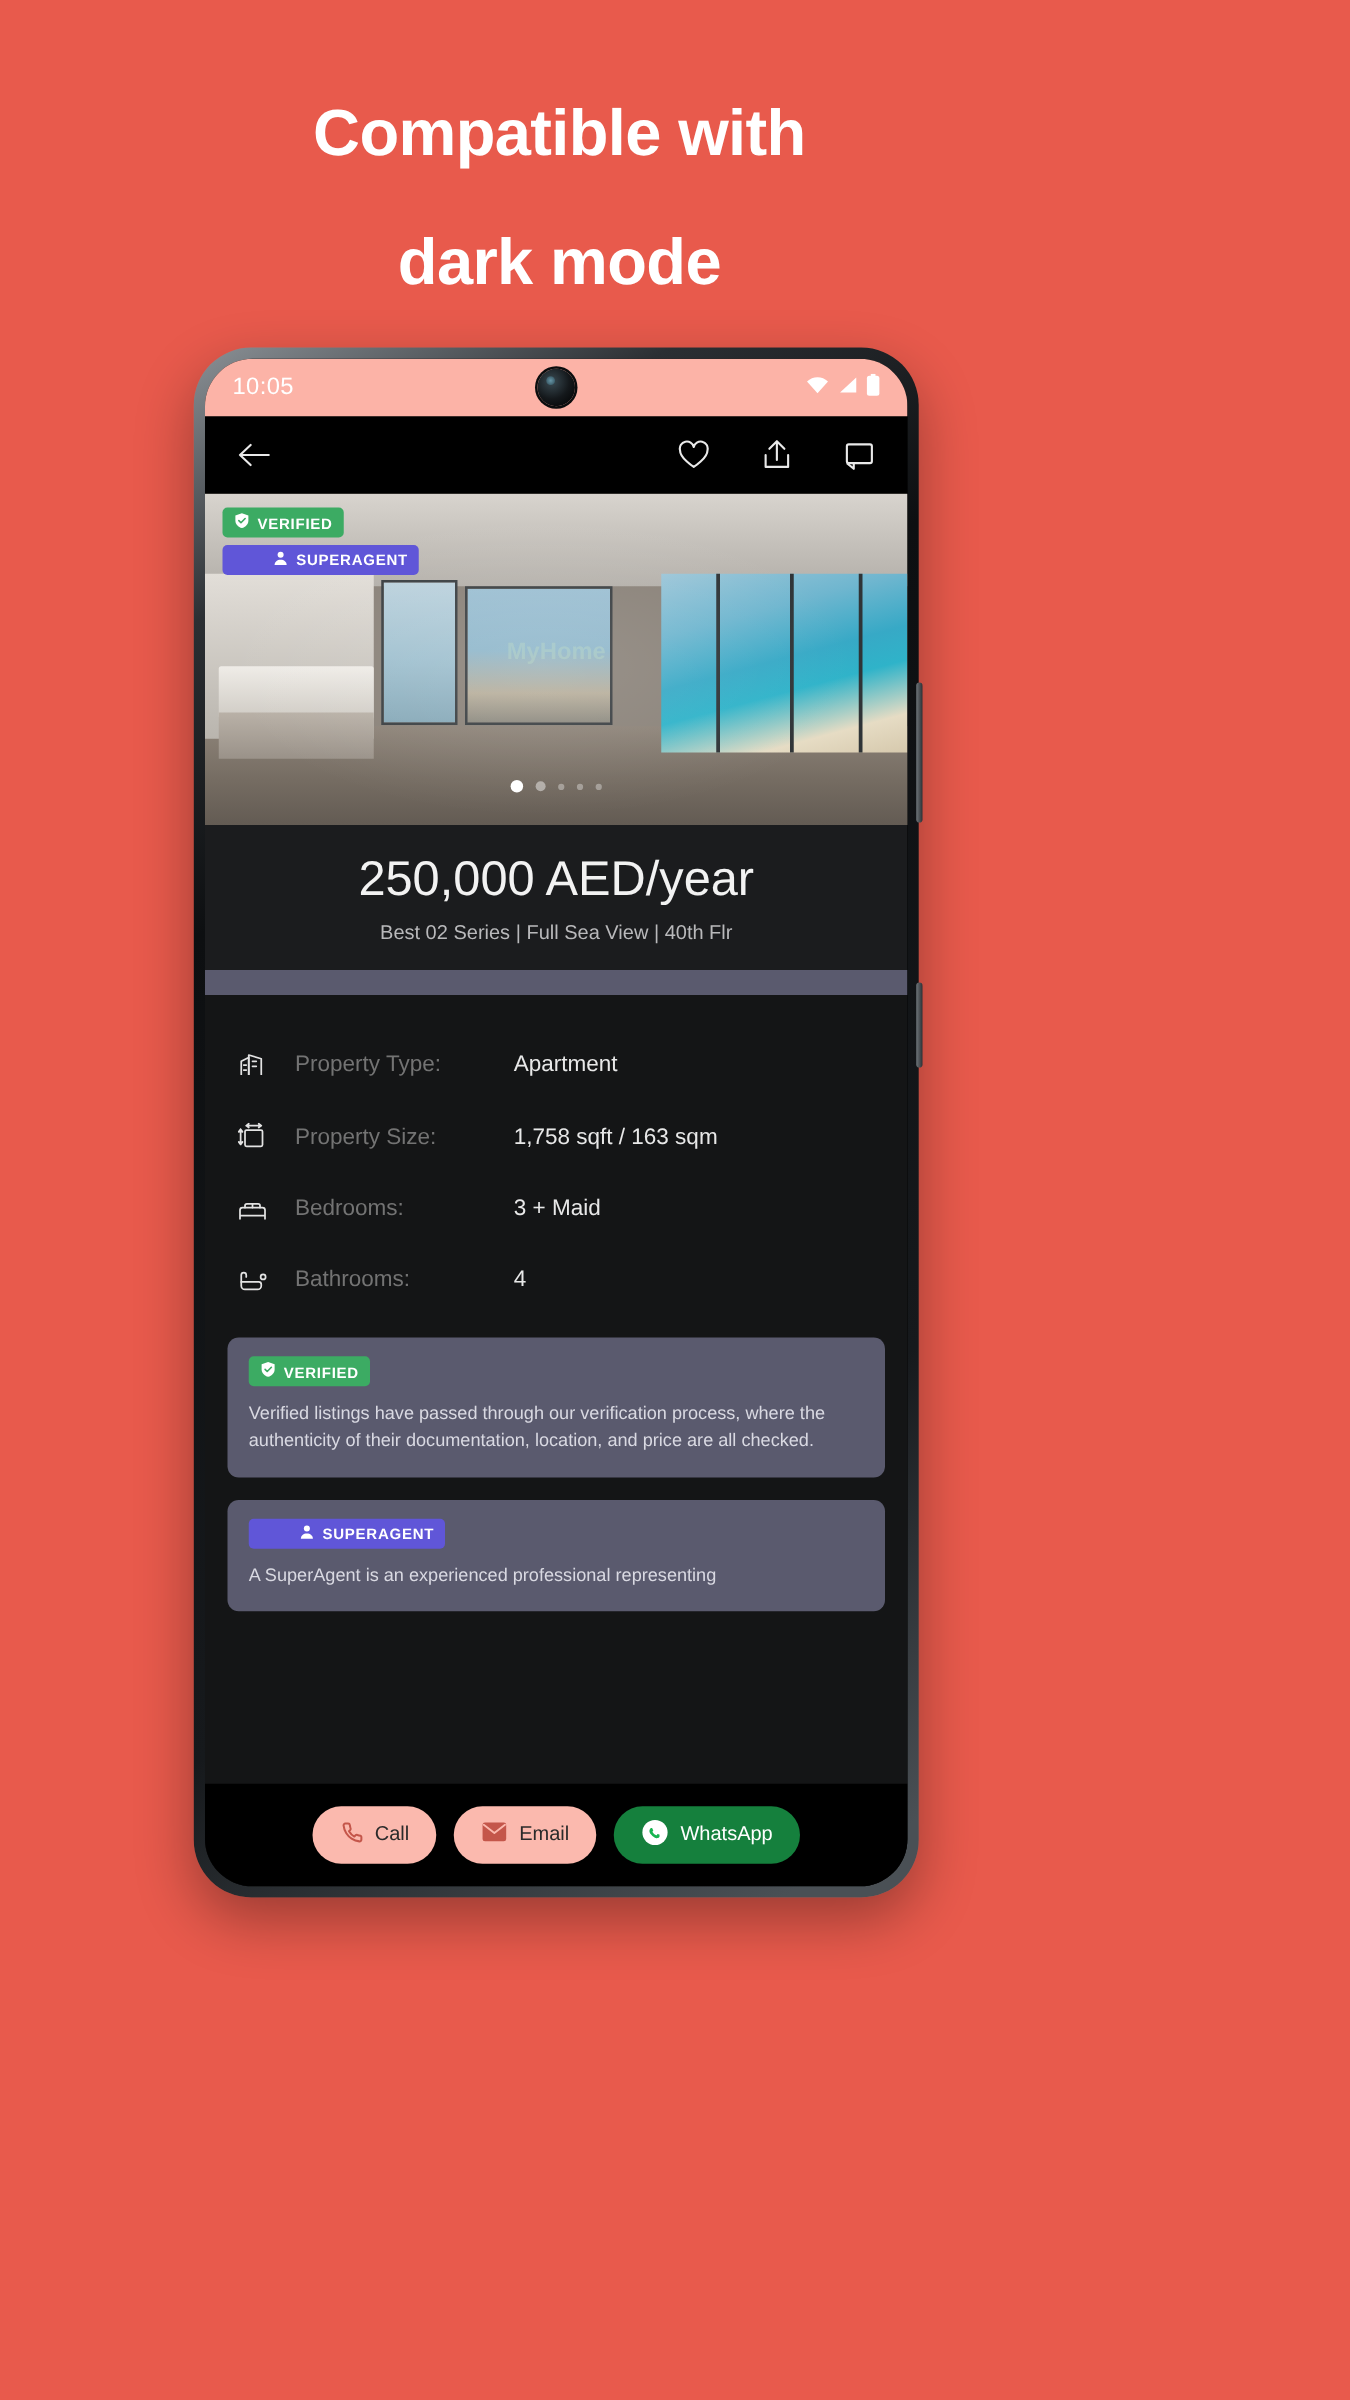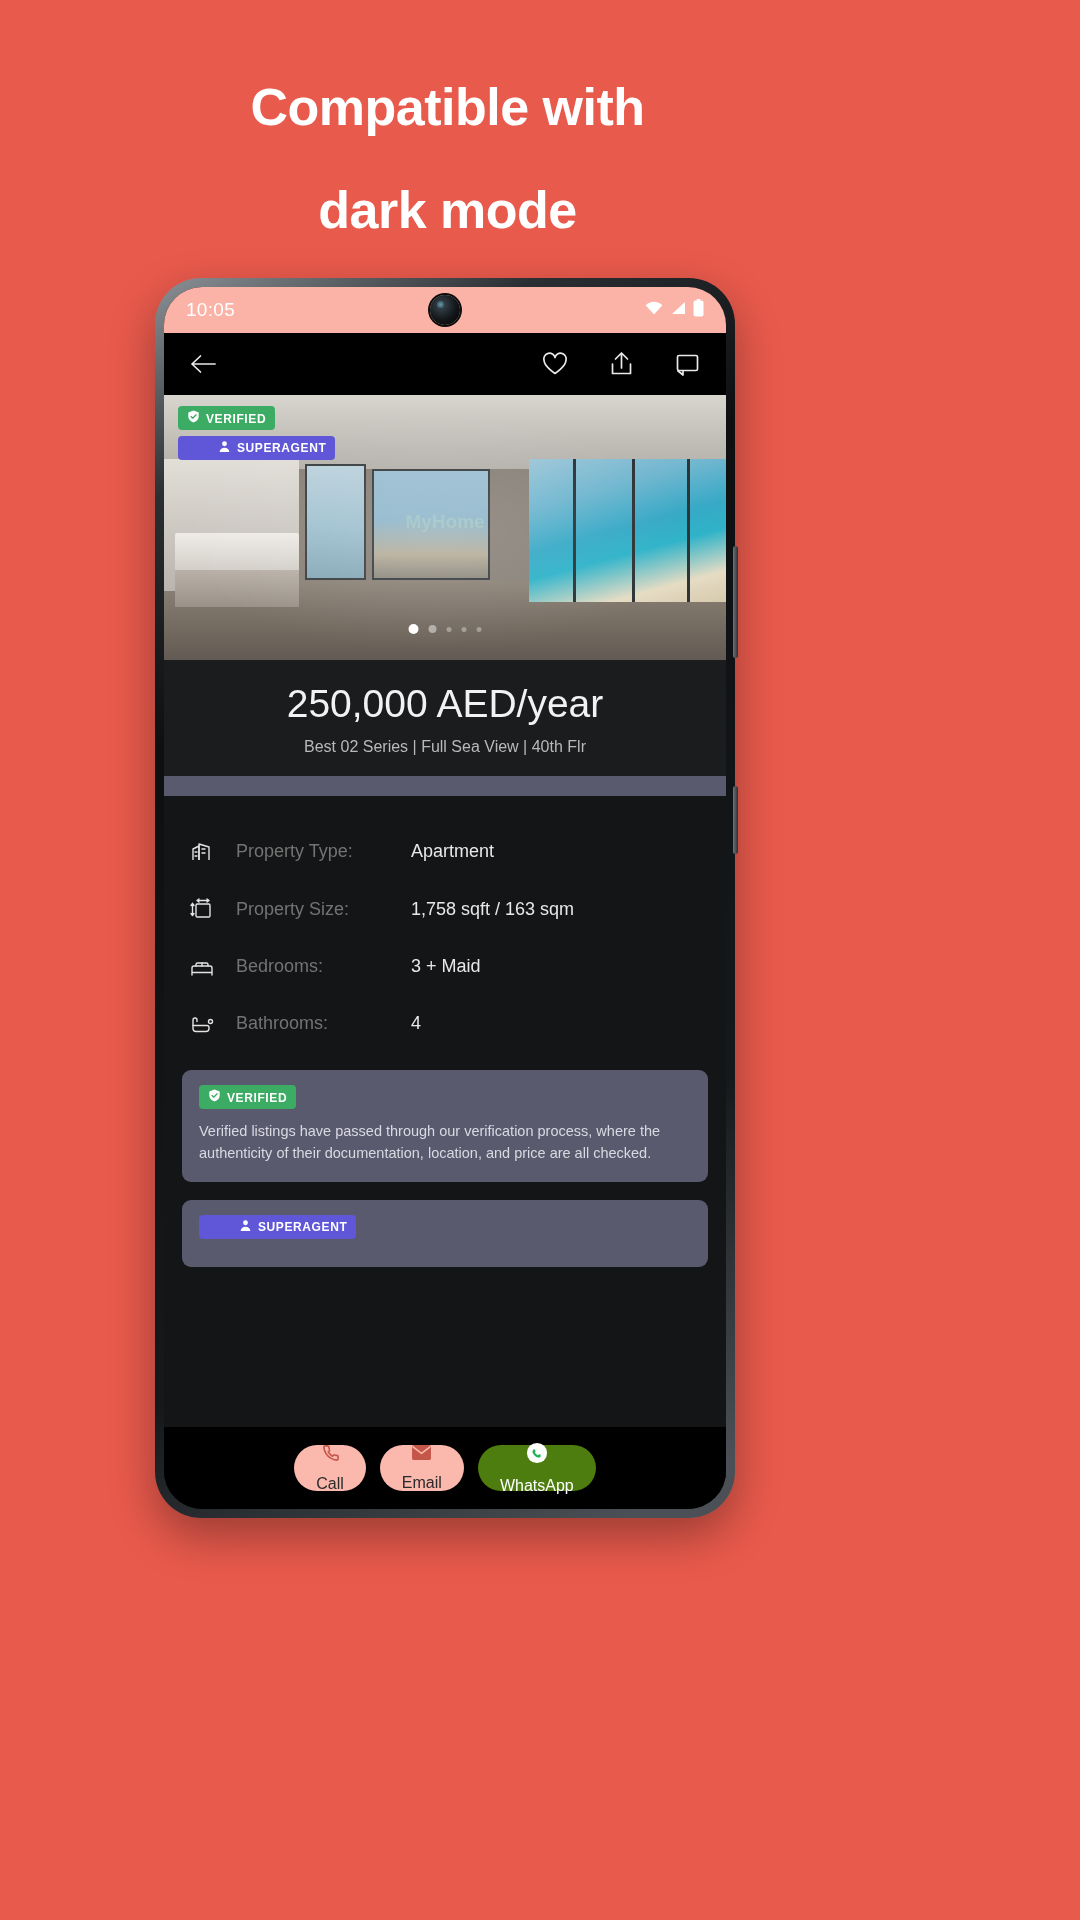--- a/index.html
+++ b/index.html
@@ -174,25 +174,25 @@
 
   
   .bottombar {
     position:absolute; left:0; right:0; bottom:0; height:82px;
     background:#000000; display:flex; align-items:center; justify-content:center;
     gap:14px; padding:0 18px; z-index:8;
   }
   .actbtn {
     display:flex; align-items:center; justify-content:center; gap:9px;
     height:46px; border-radius:24px; padding:16px 22px;
-    font-size:16px; font-weight:500; cursor:pointer; white-space:nowrap;flex-direction:column;
+    font-size:16px; font-weight:500; cursor:pointer; white-space:nowrap;
   }
   .actbtn.call { background:#fbb9ae; color:#2a2a2a; }
   .actbtn.email { background:#fbb9ae; color:#2a2a2a; }
-  .actbtn.whatsapp { background:#4d7c0f; color:#ffffff; }
+  .actbtn.whatsapp { background:#15803d; color:#ffffff; }
 </style>
 </head>
 <body>
 
 <div class="headline">
   <span>Compatible with</span>
   <span class="l2">dark mode</span>
 </div>
 
 <div class="phone">
@@ -374,20 +374,21 @@
       <div class="infocard" style="margin-top:18px;">
         <span class="badge superagent">
           <span>
             <svg width="13" height="13" viewBox="0 0 14 14">
                 <circle cx="7" cy="4" r="2.6" fill="#ffffff"></circle>
                 <path d="M1.8 13c0-2.9 2.3-4.6 5.2-4.6s5.2 1.7 5.2 4.6H1.8z" fill="#ffffff"></path>
               </svg>
           </span>
           <span>SUPERAGENT</span>
         </span>
+        <p>A SuperAgent is an experienced professional representing</p>
       </div>
     </div>
 
     <div class="bottombar">
       <div class="actbtn call">
         <span>
           <svg width="19" height="19" viewBox="0 0 20 20" fill="none" stroke="#c4564a" stroke-width="1.7">
             <path d="M18 14.2v2.3a1.5 1.5 0 0 1-1.7 1.5 15 15 0 0 1-6.5-2.3 14.7 14.7 0 0 1-4.5-4.5A15 15 0 0 1 3 4.6 1.5 1.5 0 0 1 4.5 3h2.3a1.5 1.5 0 0 1 1.5 1.3c.1.9.3 1.7.6 2.5a1.5 1.5 0 0 1-.3 1.6l-1 1a12 12 0 0 0 4.5 4.5l1-1a1.5 1.5 0 0 1 1.6-.3c.8.3 1.6.5 2.5.6A1.5 1.5 0 0 1 18 14.2z" stroke-linecap="round" stroke-linejoin="round"></path>
           </svg>
         </span>

